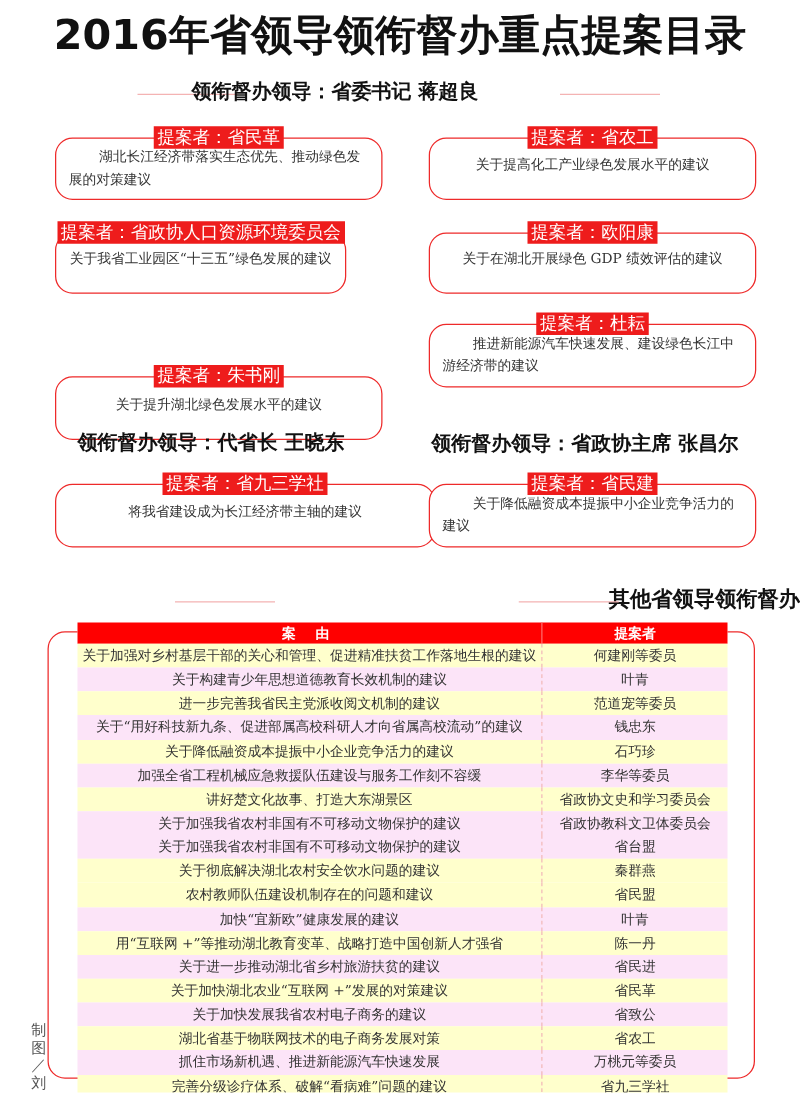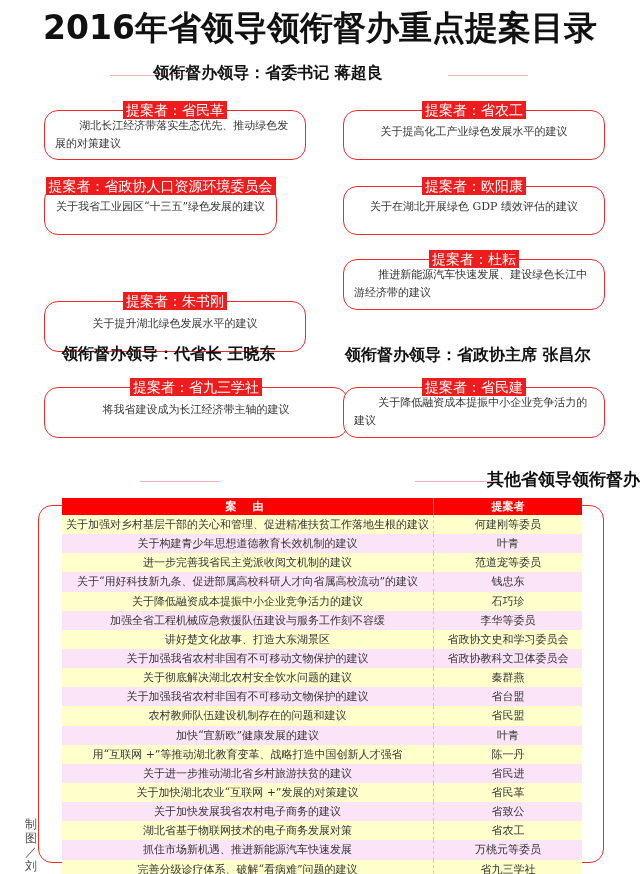--- a/index.html
+++ b/index.html
@@ -142,28 +142,28 @@
         <div class="c2">李华等委员</div>
       </div>
       <div class="t-row odd">
         <div class="c1">讲好楚文化故事、打造大东湖景区</div>
         <div class="c2">省政协文史和学习委员会</div>
       </div>
       <div class="t-row even">
         <div class="c1">关于加强我省农村非国有不可移动文物保护的建议</div>
         <div class="c2">省政协教科文卫体委员会</div>
       </div>
+      <div class="t-row even">
+        <div class="c1">关于加强我省农村非国有不可移动文物保护的建议</div>
+        <div class="c2">省台盟</div>
+      </div>
       <div class="t-row odd">
         <div class="c1">关于彻底解决湖北农村安全饮水问题的建议</div>
         <div class="c2">秦群燕</div>
       </div>
-      <div class="t-row even">
-        <div class="c1">关于加强我省农村非国有不可移动文物保护的建议</div>
-        <div class="c2">省台盟</div>
-      </div>
       <div class="t-row odd">
         <div class="c1">农村教师队伍建设机制存在的问题和建议</div>
         <div class="c2">省民盟</div>
       </div>
       <div class="t-row even">
         <div class="c1">加快“宜新欧”健康发展的建议</div>
         <div class="c2">叶青</div>
       </div>
       <div class="t-row odd">
         <div class="c1">用“互联网 +”等推动湖北教育变革、战略打造中国创新人才强省</div>

